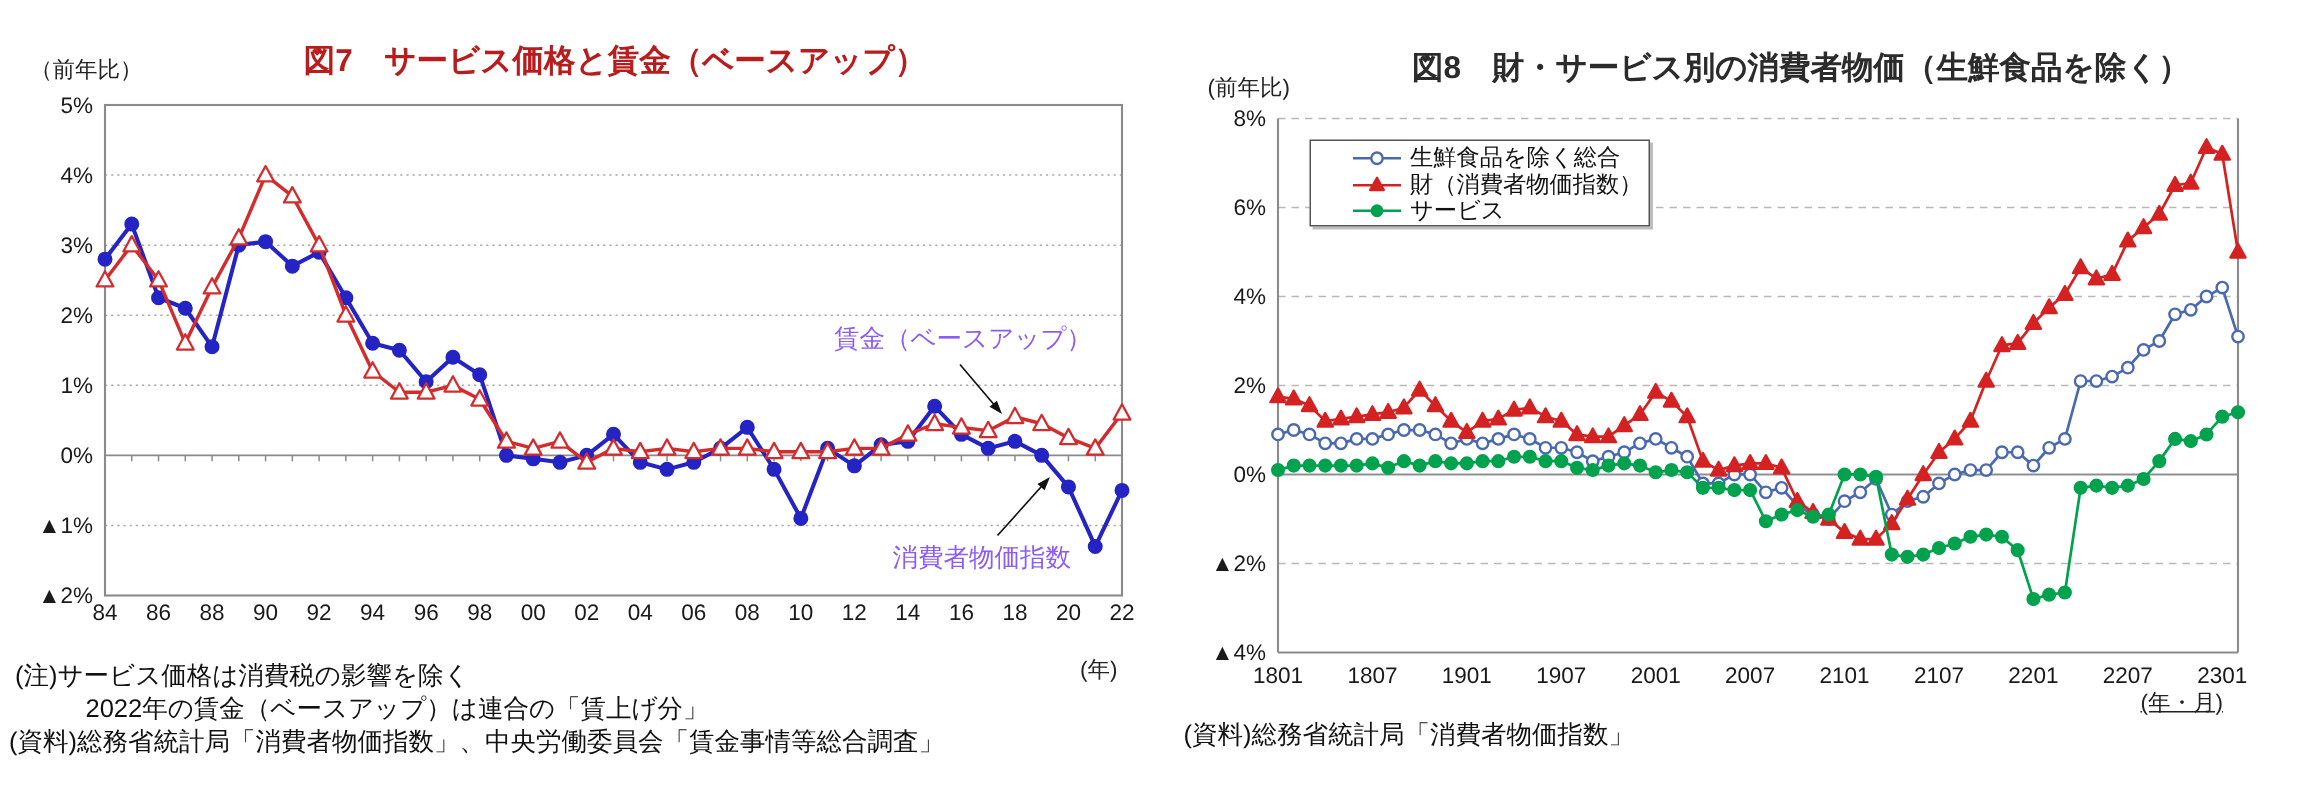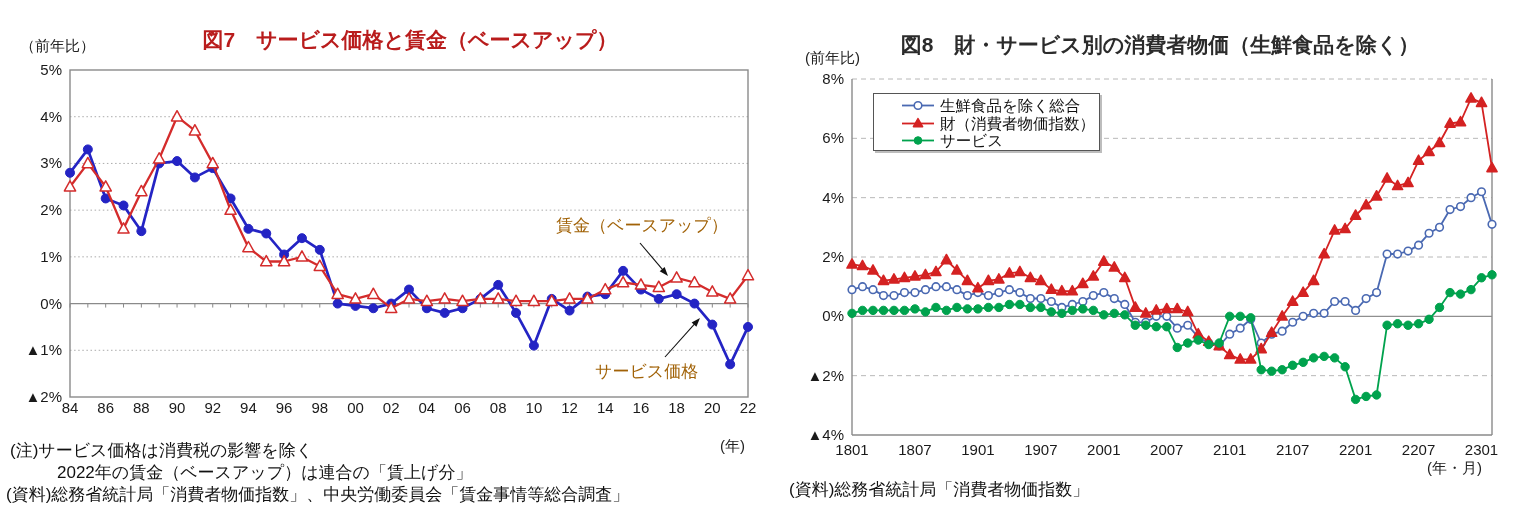--- a/index.html
+++ b/index.html
@@ -2,21 +2,21 @@
 <html><head>
 <meta charset="utf-8">
 <style>
   html,body{margin:0;padding:0;background:#fff;}
   .page{position:relative;width:1531px;height:524px;background:#ffffff;overflow:hidden;
         font-family:"Liberation Sans","DejaVu Sans",sans-serif;color:#1a1a1a;}
   .abs{position:absolute;white-space:nowrap;}
   .chart-title{font-size:21px;font-weight:bold;text-align:center;color:#b91c1c;}
   .unit{font-size:15px;color:#222;}
   .note{font-size:17px;color:#111;}
-  .ann{font-size:17px;color:#a16207;}
+  .ann{font-size:17px;color:#8b5cf6;}
   .legend-box{position:absolute;left:873px;top:93px;width:227px;height:58px;background:#fff;
               border:1px solid #555;box-shadow:2px 2px 0 0 #bdbdbd;padding:3px 0 0 27px;box-sizing:border-box;}
   .legend-row{display:flex;align-items:center;height:17.5px;}
   .legend-row svg{flex:0 0 auto;margin-right:5px;}
   .legend-label{font-size:15.5px;color:#111;line-height:17px;}
   svg.plot{position:absolute;top:0;}
 </style>
 </head>
 <body>
 
@@ -179,21 +179,21 @@
       <path d="M748 269.5416 L742.4 279.7416 L753.6 279.7416 Z" fill="#fff" stroke="#d42c2c" stroke-width="1.5" stroke-linejoin="round"></path>
       <line x1="640" y1="243" x2="663.4711578626343" y2="270.66243605239043" stroke="#111" stroke-width="1.1"></line>
       <polygon points="668.0,276.0 659.7,271.2 664.6,267.1" fill="#111"></polygon>
       <line x1="665" y1="357" x2="695.3246318075592" y2="323.2096959858626" stroke="#111" stroke-width="1.1"></line>
       <polygon points="700.0,318.0 696.4,326.8 691.6,322.6" fill="#111"></polygon>
     </svg>
   <div class="abs chart-title" style="left:90px;top:26px;width:640px;">図7　サービス価格と賃金（ベースアップ）</div>
   <div class="abs unit" style="left:20px;top:37px;">（前年比）</div>
   <div class="abs unit" style="left:720px;top:437px;">(年)</div>
   <div class="abs ann" style="left:556px;top:214px;">賃金（ベースアップ）</div>
-  <div class="abs ann" style="left:595px;top:360px;">サービス価格</div>
+  <div class="abs ann" style="left:595px;top:360px;">消費者物価指数</div>
   <div class="abs note" style="left:10px;top:439px;">(注)サービス価格は消費税の影響を除く</div>
   <div class="abs note" style="left:57px;top:461px;">2022年の賃金（ベースアップ）は連合の「賃上げ分」</div>
   <div class="abs note" style="left:6px;top:483px;">(資料)総務省統計局「消費者物価指数」、中央労働委員会「賃金事情等総合調査」</div>
 
   <svg id="fig8-svg" class="plot" width="761" height="524" style="left:770px;">
       <line stroke="#b8b8b8" stroke-width="1" stroke-dasharray="5,4" x1="82" y1="79" x2="722" y2="79"></line>
       <line stroke="#b8b8b8" stroke-width="1" stroke-dasharray="5,4" x1="82" y1="138.334" x2="722" y2="138.334"></line>
       <line stroke="#b8b8b8" stroke-width="1" stroke-dasharray="5,4" x1="82" y1="197.668" x2="722" y2="197.668"></line>
       <line stroke="#b8b8b8" stroke-width="1" stroke-dasharray="5,4" x1="82" y1="257.002" x2="722" y2="257.002"></line>
       <line stroke="#8f8f8f" stroke-width="1.2" x1="82" y1="316.336" x2="722" y2="316.336"></line>
@@ -402,23 +402,23 @@
       <circle cx="638.0655737704918" cy="325.2361" r="4.2" fill="#00a24d" stroke="#00a24d" stroke-width="1"></circle>
       <circle cx="648.5573770491803" cy="323.75275" r="4.2" fill="#00a24d" stroke="#00a24d" stroke-width="1"></circle>
       <circle cx="659.0491803278688" cy="319.3027" r="4.2" fill="#00a24d" stroke="#00a24d" stroke-width="1"></circle>
       <circle cx="669.5409836065573" cy="307.4359" r="4.2" fill="#00a24d" stroke="#00a24d" stroke-width="1"></circle>
       <circle cx="680.0327868852459" cy="292.6024" r="4.2" fill="#00a24d" stroke="#00a24d" stroke-width="1"></circle>
       <circle cx="690.5245901639345" cy="294.08575" r="4.2" fill="#00a24d" stroke="#00a24d" stroke-width="1"></circle>
       <circle cx="701.016393442623" cy="289.63570000000004" r="4.2" fill="#00a24d" stroke="#00a24d" stroke-width="1"></circle>
       <circle cx="711.5081967213115" cy="277.76890000000003" r="4.2" fill="#00a24d" stroke="#00a24d" stroke-width="1"></circle>
       <circle cx="722" cy="274.80219999999997" r="4.2" fill="#00a24d" stroke="#00a24d" stroke-width="1"></circle>
     </svg>
-  <div class="abs chart-title" style="left:860px;top:31px;width:600px;color:#2b2b2b;">図8　財・サービス別の消費者物価（生鮮食品を除く）</div>
+  <div class="abs chart-title" style="left:860px;top:31px;width:600px;color:#2b2b2b;text-align:right;">図8　財・サービス別の消費者物価（生鮮食品を除く）</div>
   <div class="abs unit" style="left:805px;top:49px;">(前年比)</div>
-  <div class="abs unit" style="left:1427px;top:459px;">(年・月)</div>
+  <div class="abs unit" style="left:1427px;top:459px;text-decoration:underline;">(年・月)</div>
   <div class="legend-box" id="legend-box">
       <div class="legend-row">
         <svg width="34" height="13">
           <line x1="1" y1="6.5" x2="33" y2="6.5" stroke="#4a69b2" stroke-width="1.8"></line>
           <circle cx="17" cy="6.5" r="3.8" fill="#fff" stroke="#4a69b2" stroke-width="1.6"></circle>
         </svg>
         <span class="legend-label">生鮮食品を除く総合</span>
       </div>
       <div class="legend-row">
         <svg width="34" height="13">

